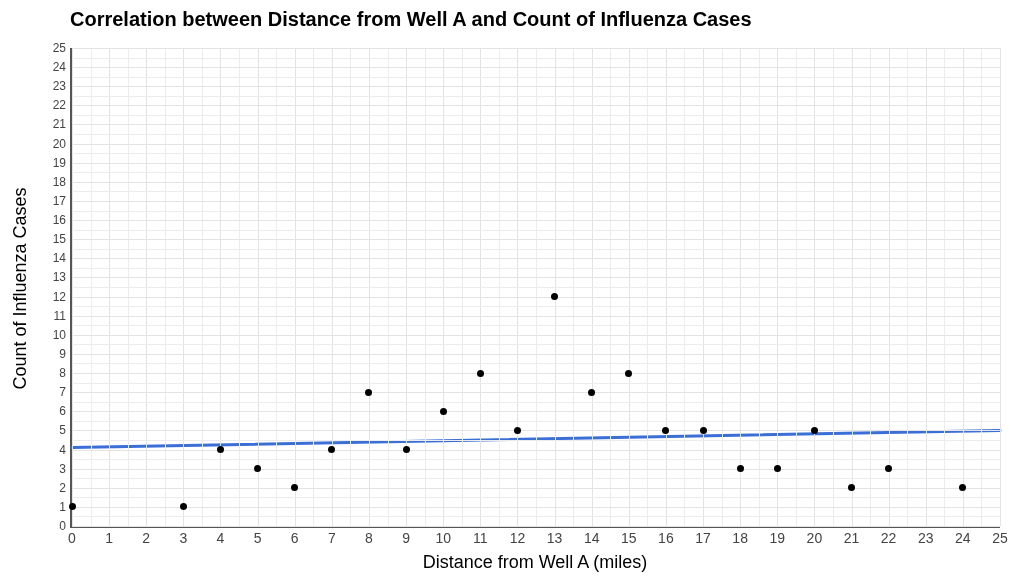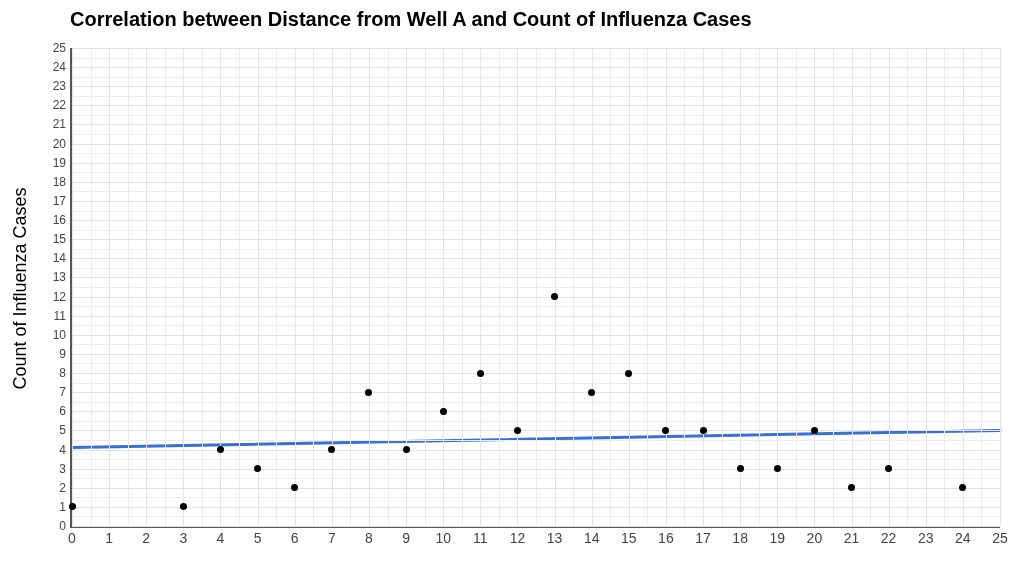--- a/index.html
+++ b/index.html
@@ -284,13 +284,14 @@
       <div class="point" style="left: 593.92px; top: 382.4px;"></div>
       <div class="point" style="left: 631.04px; top: 382.4px;"></div>
       <div class="point" style="left: 668.16px; top: 420.64px;"></div>
       <div class="point" style="left: 705.28px; top: 420.64px;"></div>
       <div class="point" style="left: 742.4px; top: 382.4px;"></div>
       <div class="point" style="left: 779.52px; top: 439.76px;"></div>
       <div class="point" style="left: 816.64px; top: 420.64px;"></div>
       <div class="point" style="left: 890.88px; top: 439.76px;"></div>
     </div>
 
+  <div class="xlabel">Distance from Well A (miles)</div>
 </div>
 
 </body></html>

